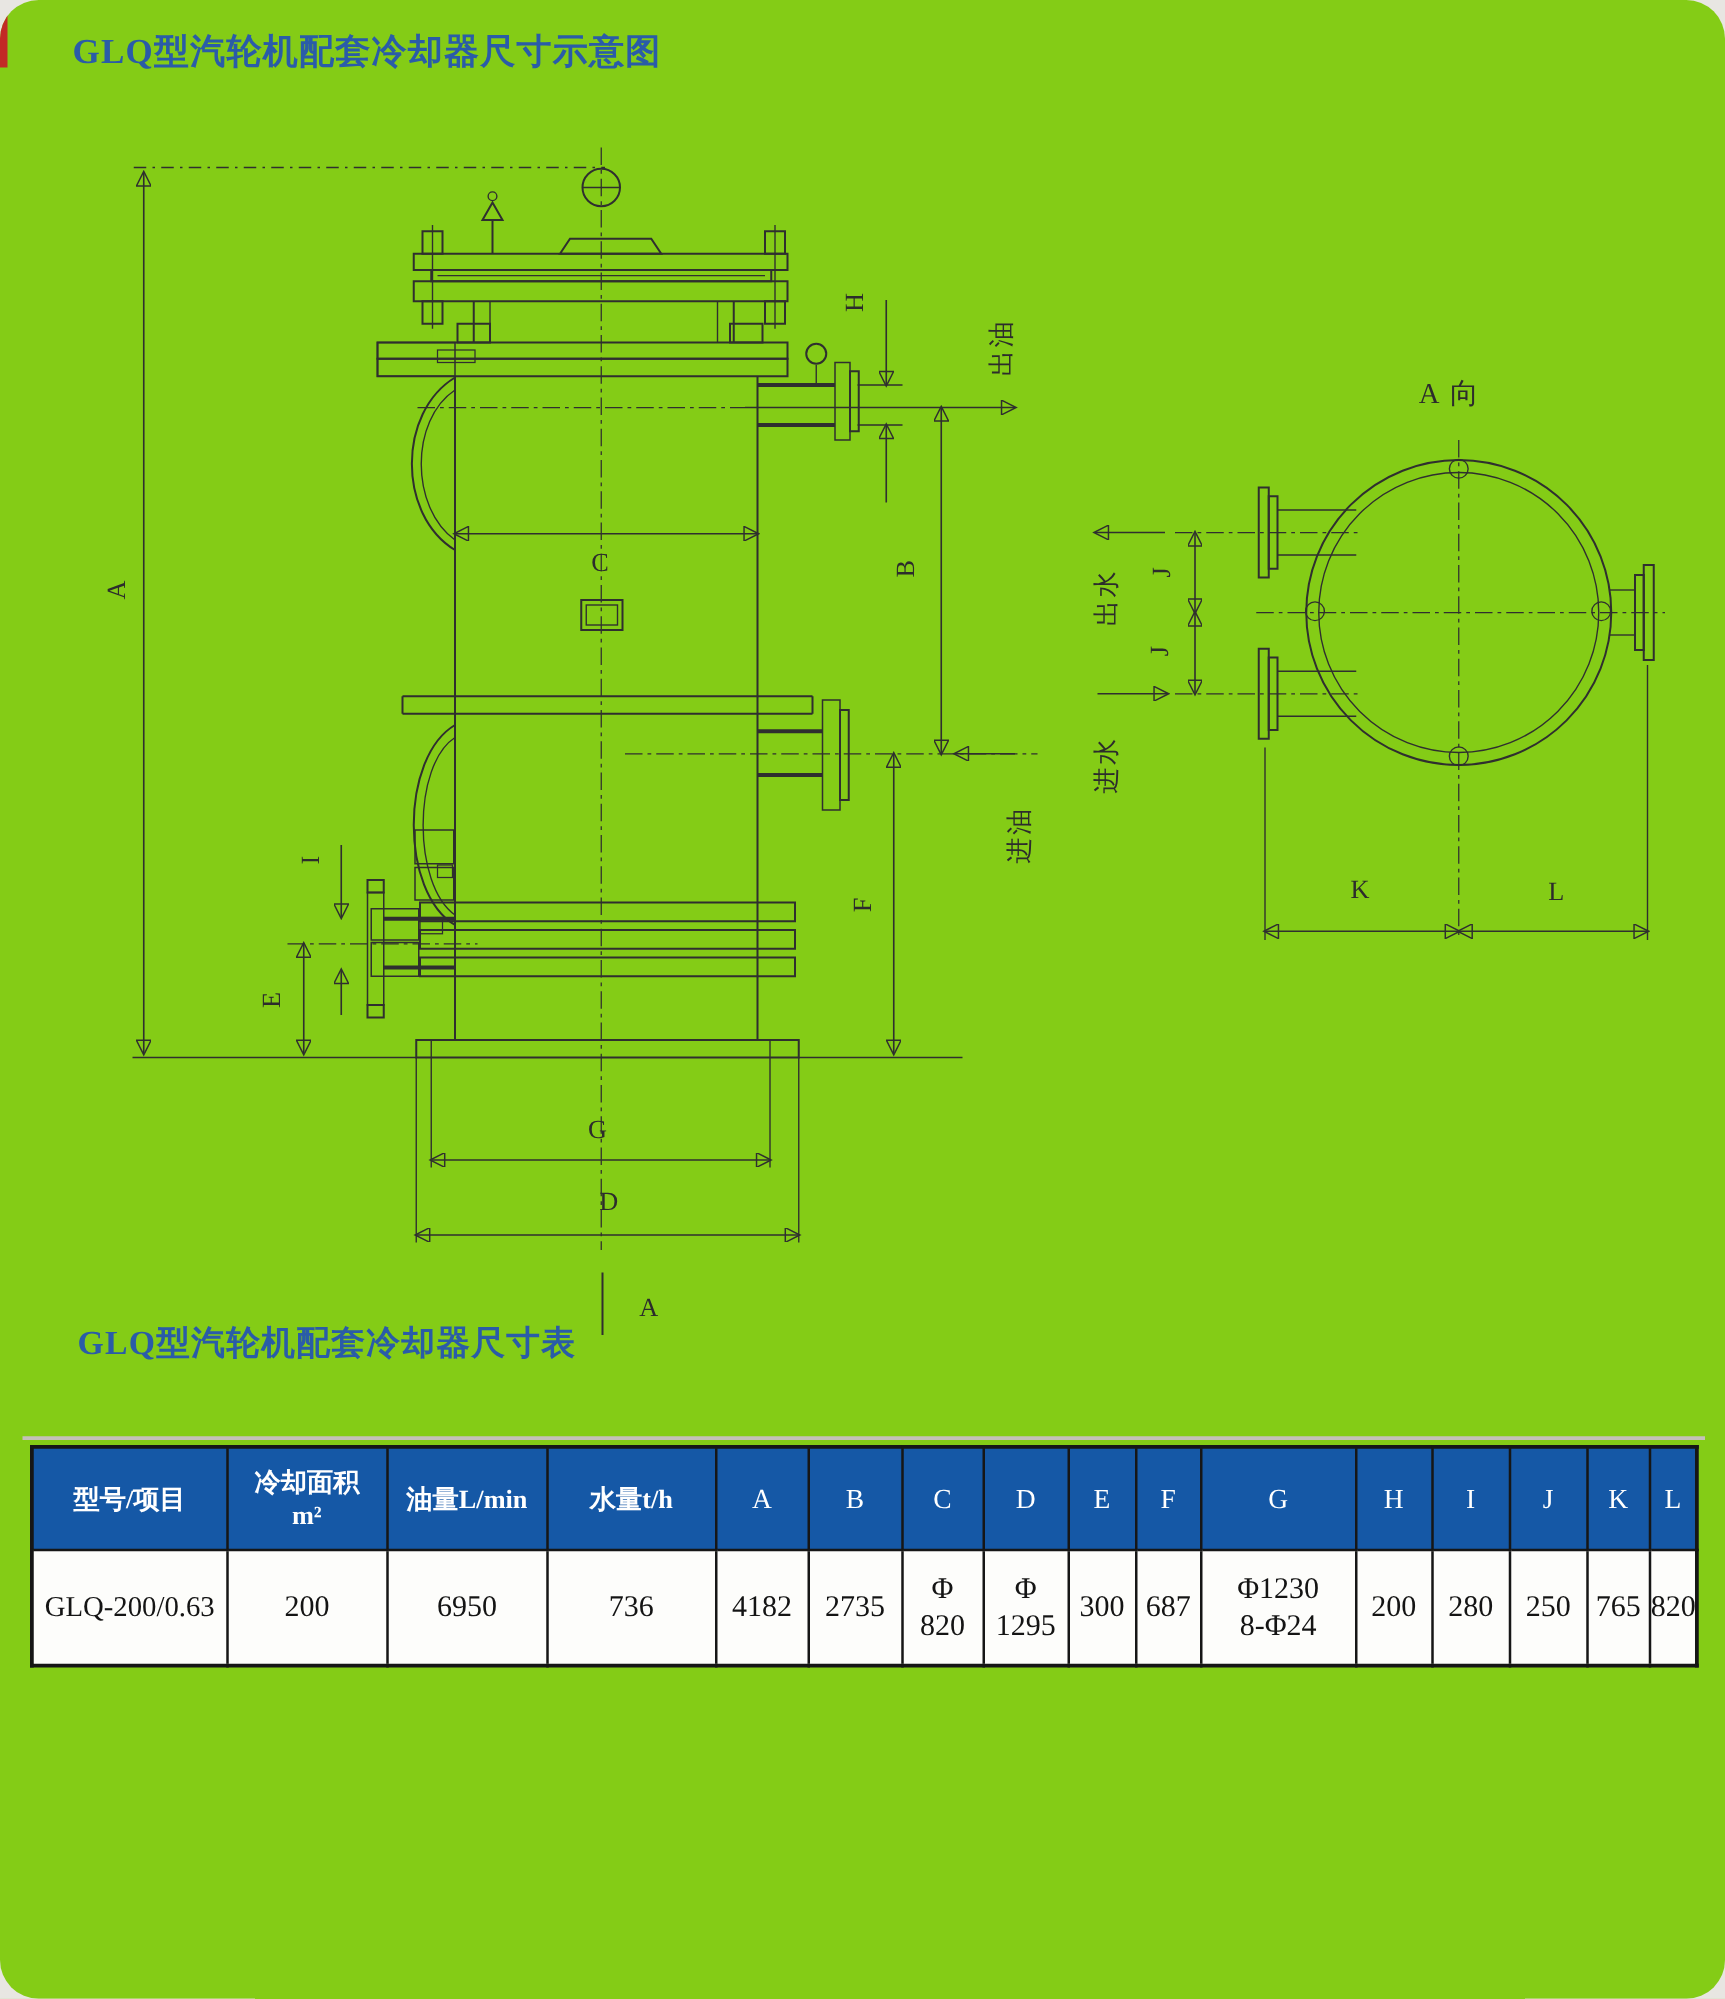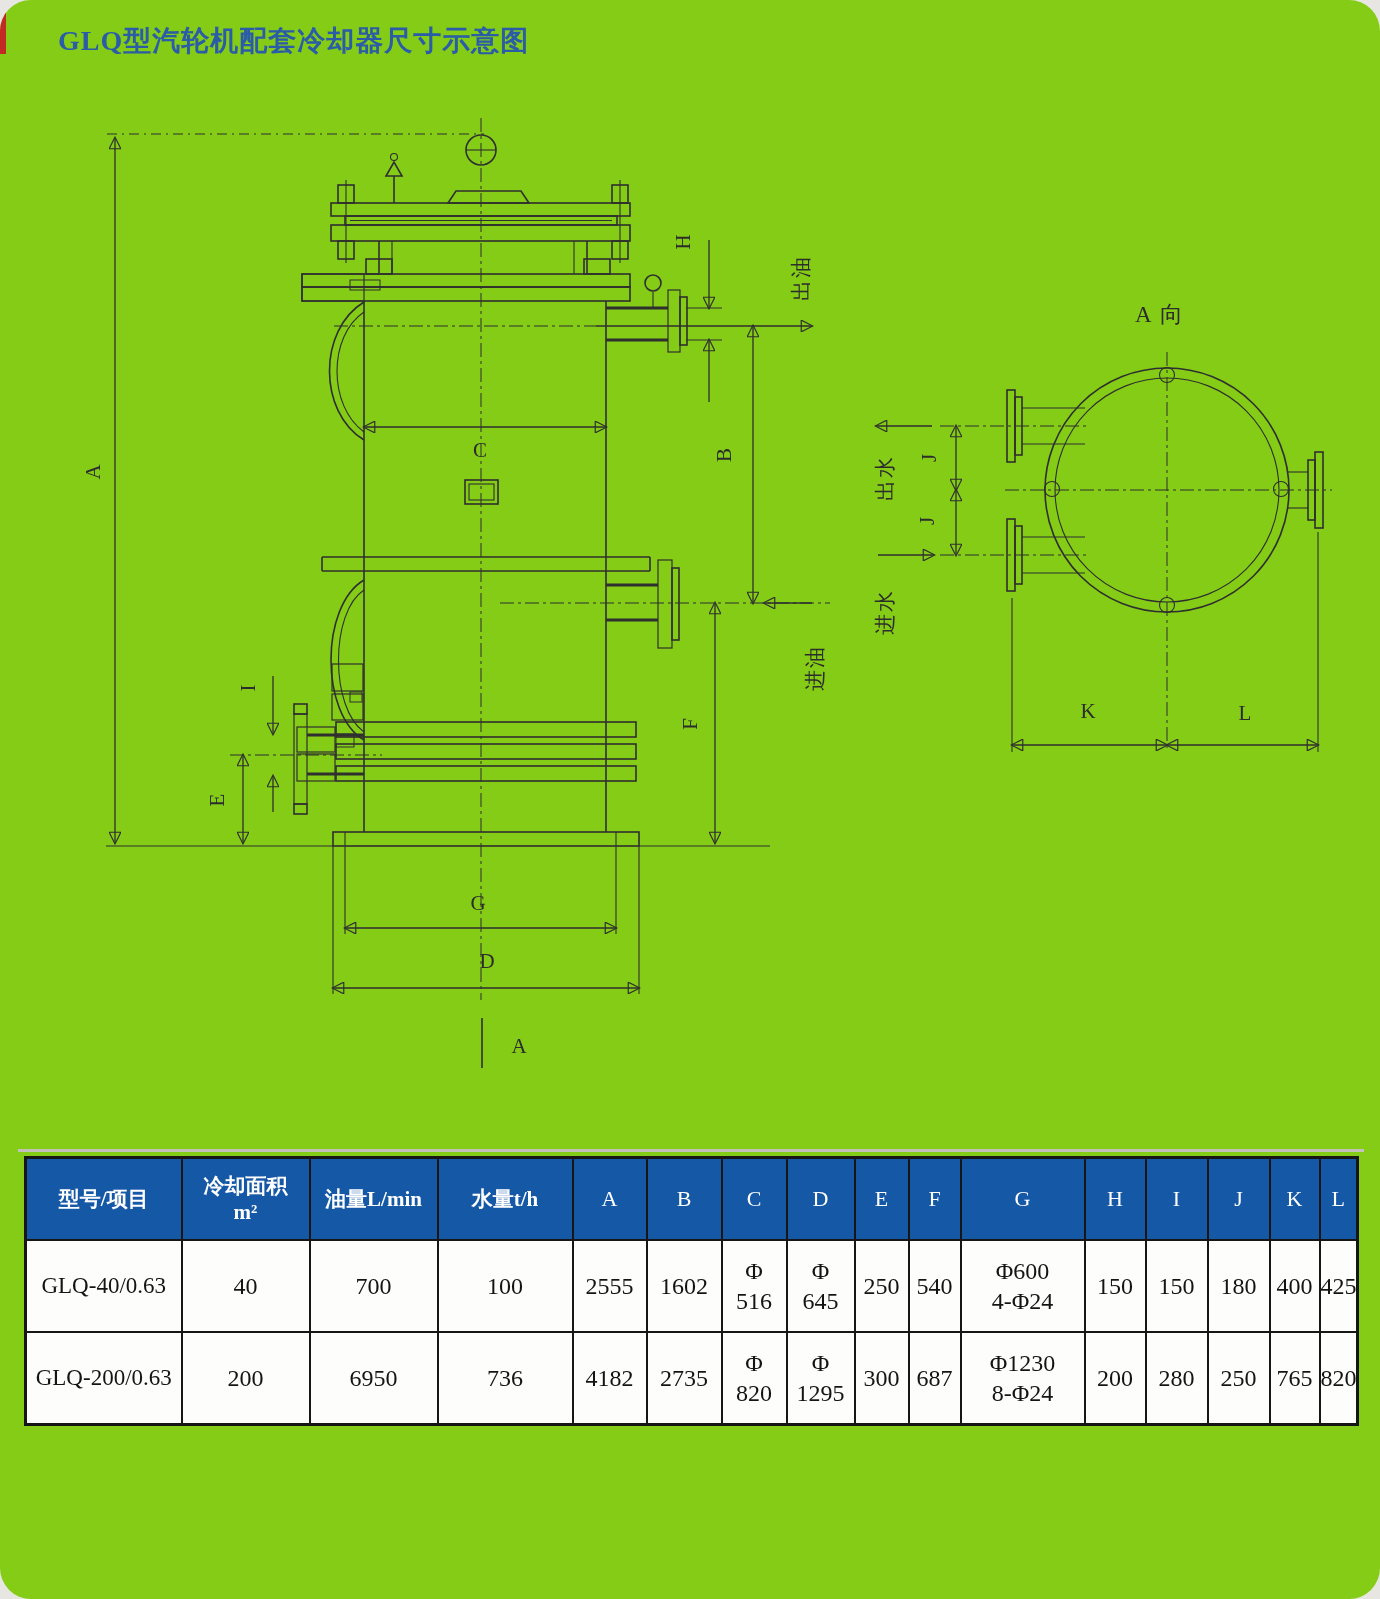--- a/index.html
+++ b/index.html
@@ -228,20 +228,21 @@
 
       <line class="thin" x1="1012" y1="598" x2="1012" y2="752"></line>
       <line class="thin" x1="1318" y1="532" x2="1318" y2="752"></line>
       <line class="dim" x1="1012" y1="745" x2="1167" y2="745" marker-start="url(#ar)" marker-end="url(#ar)"></line>
       <line class="dim" x1="1167" y1="745" x2="1318" y2="745" marker-start="url(#ar)" marker-end="url(#ar)"></line>
       <text x="1088" y="718">K</text>
       <text x="1245" y="720">L</text>
     </g>
   </svg>
 
+  <h2 class="doc-title" id="title-table">GLQ型汽轮机配套冷却器尺寸表</h2>
 
   <div class="pre-table-line"></div>
 
   <table class="dim-table">
     <colgroup>
       <col style="width:156px">
         <col style="width:128px">
         <col style="width:128px">
         <col style="width:135px">
       <col style="width:74px">
@@ -273,41 +274,20 @@
         <th class="lt">G</th>
         <th class="lt">H</th>
         <th class="lt">I</th>
         <th class="lt">J</th>
         <th class="lt">K</th>
         <th class="lt">L</th>
       </tr>
     </thead>
     <tbody>
       <tr>
-        <td class="model">GLQ-40/0.63</td>
-        <td>40</td>
-        <td>700</td>
-        <td>100</td>
-        <td>2555</td>
-        <td>1602</td>
-        <td>Φ
-516</td>
-        <td>Φ
-645</td>
-        <td>250</td>
-        <td>540</td>
-        <td>Φ600
-4-Φ24</td>
-        <td>150</td>
-        <td>150</td>
-        <td>180</td>
-        <td>400</td>
-        <td>425</td>
-      </tr>
-      <tr>
         <td class="model">GLQ-200/0.63</td>
         <td>200</td>
         <td>6950</td>
         <td>736</td>
         <td>4182</td>
         <td>2735</td>
         <td>Φ
 820</td>
         <td>Φ
 1295</td>

